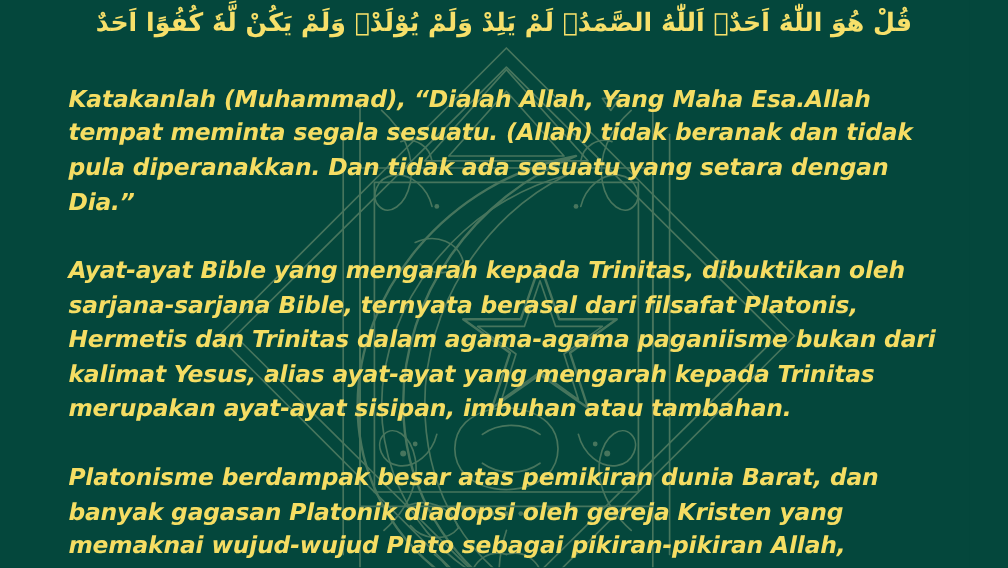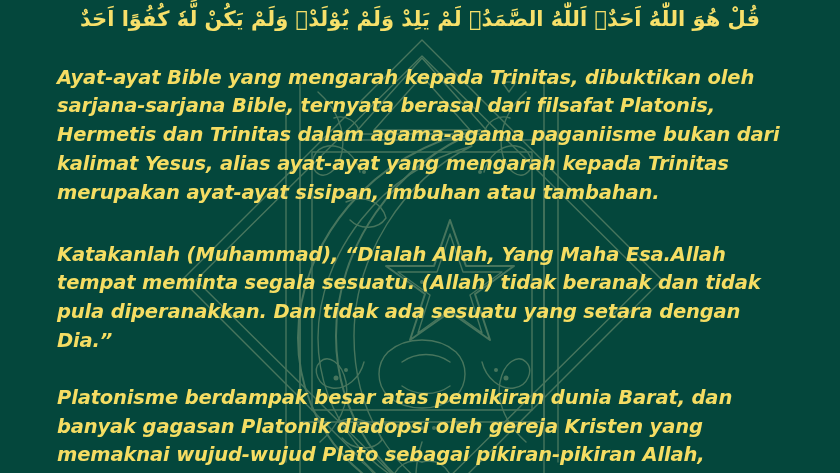--- a/index.html
+++ b/index.html
@@ -161,20 +161,20 @@
       <path d="M272 440 C286 436 298 444 302 458" class="thin"></path>
       <path d="M272 466 C258 464 248 472 244 486" class="thin"></path>
       <path d="M272 466 C286 464 296 472 300 486" class="thin"></path>
     </svg>
   </div>
 
   <div class="content">
 
     <p class="arabic">قُلْ هُوَ اللّٰهُ اَحَدٌۚ اَللّٰهُ الصَّمَدُۚ لَمْ يَلِدْ وَلَمْ يُوْلَدْۙ وَلَمْ يَكُنْ لَّهٗ كُفُوًا اَحَدٌ</p>
 
+    <p class="body-text p-gap-1">Katakanlah (Muhammad), “Dialah Allah, Yang Maha Esa.Allah tempat meminta segala sesuatu. (Allah) tidak beranak dan tidak pula diperanakkan. Dan tidak ada sesuatu yang setara dengan Dia.”</p>
+
     <p class="body-text p-gap">Ayat-ayat Bible yang mengarah kepada Trinitas, dibuktikan oleh sarjana-sarjana Bible, ternyata berasal dari filsafat Platonis, Hermetis dan Trinitas dalam agama-agama paganiisme bukan dari kalimat Yesus, alias ayat-ayat yang mengarah kepada Trinitas merupakan ayat-ayat sisipan, imbuhan atau tambahan.</p>
-
-    <p class="body-text p-gap-1">Katakanlah (Muhammad), “Dialah Allah, Yang Maha Esa.Allah tempat meminta segala sesuatu. (Allah) tidak beranak dan tidak pula diperanakkan. Dan tidak ada sesuatu yang setara dengan Dia.”</p>
 
     <p class="body-text p-gap">Platonisme berdampak besar atas pemikiran dunia Barat, dan banyak gagasan Platonik diadopsi oleh gereja Kristen yang memaknai wujud-wujud Plato sebagai pikiran-pikiran Allah, sementara Neoplatonisme berdampak besar atas Mistisisme Kristen di dunia Barat melalui Santo</p>
 
   </div>
 </div>
 
 </body></html>

